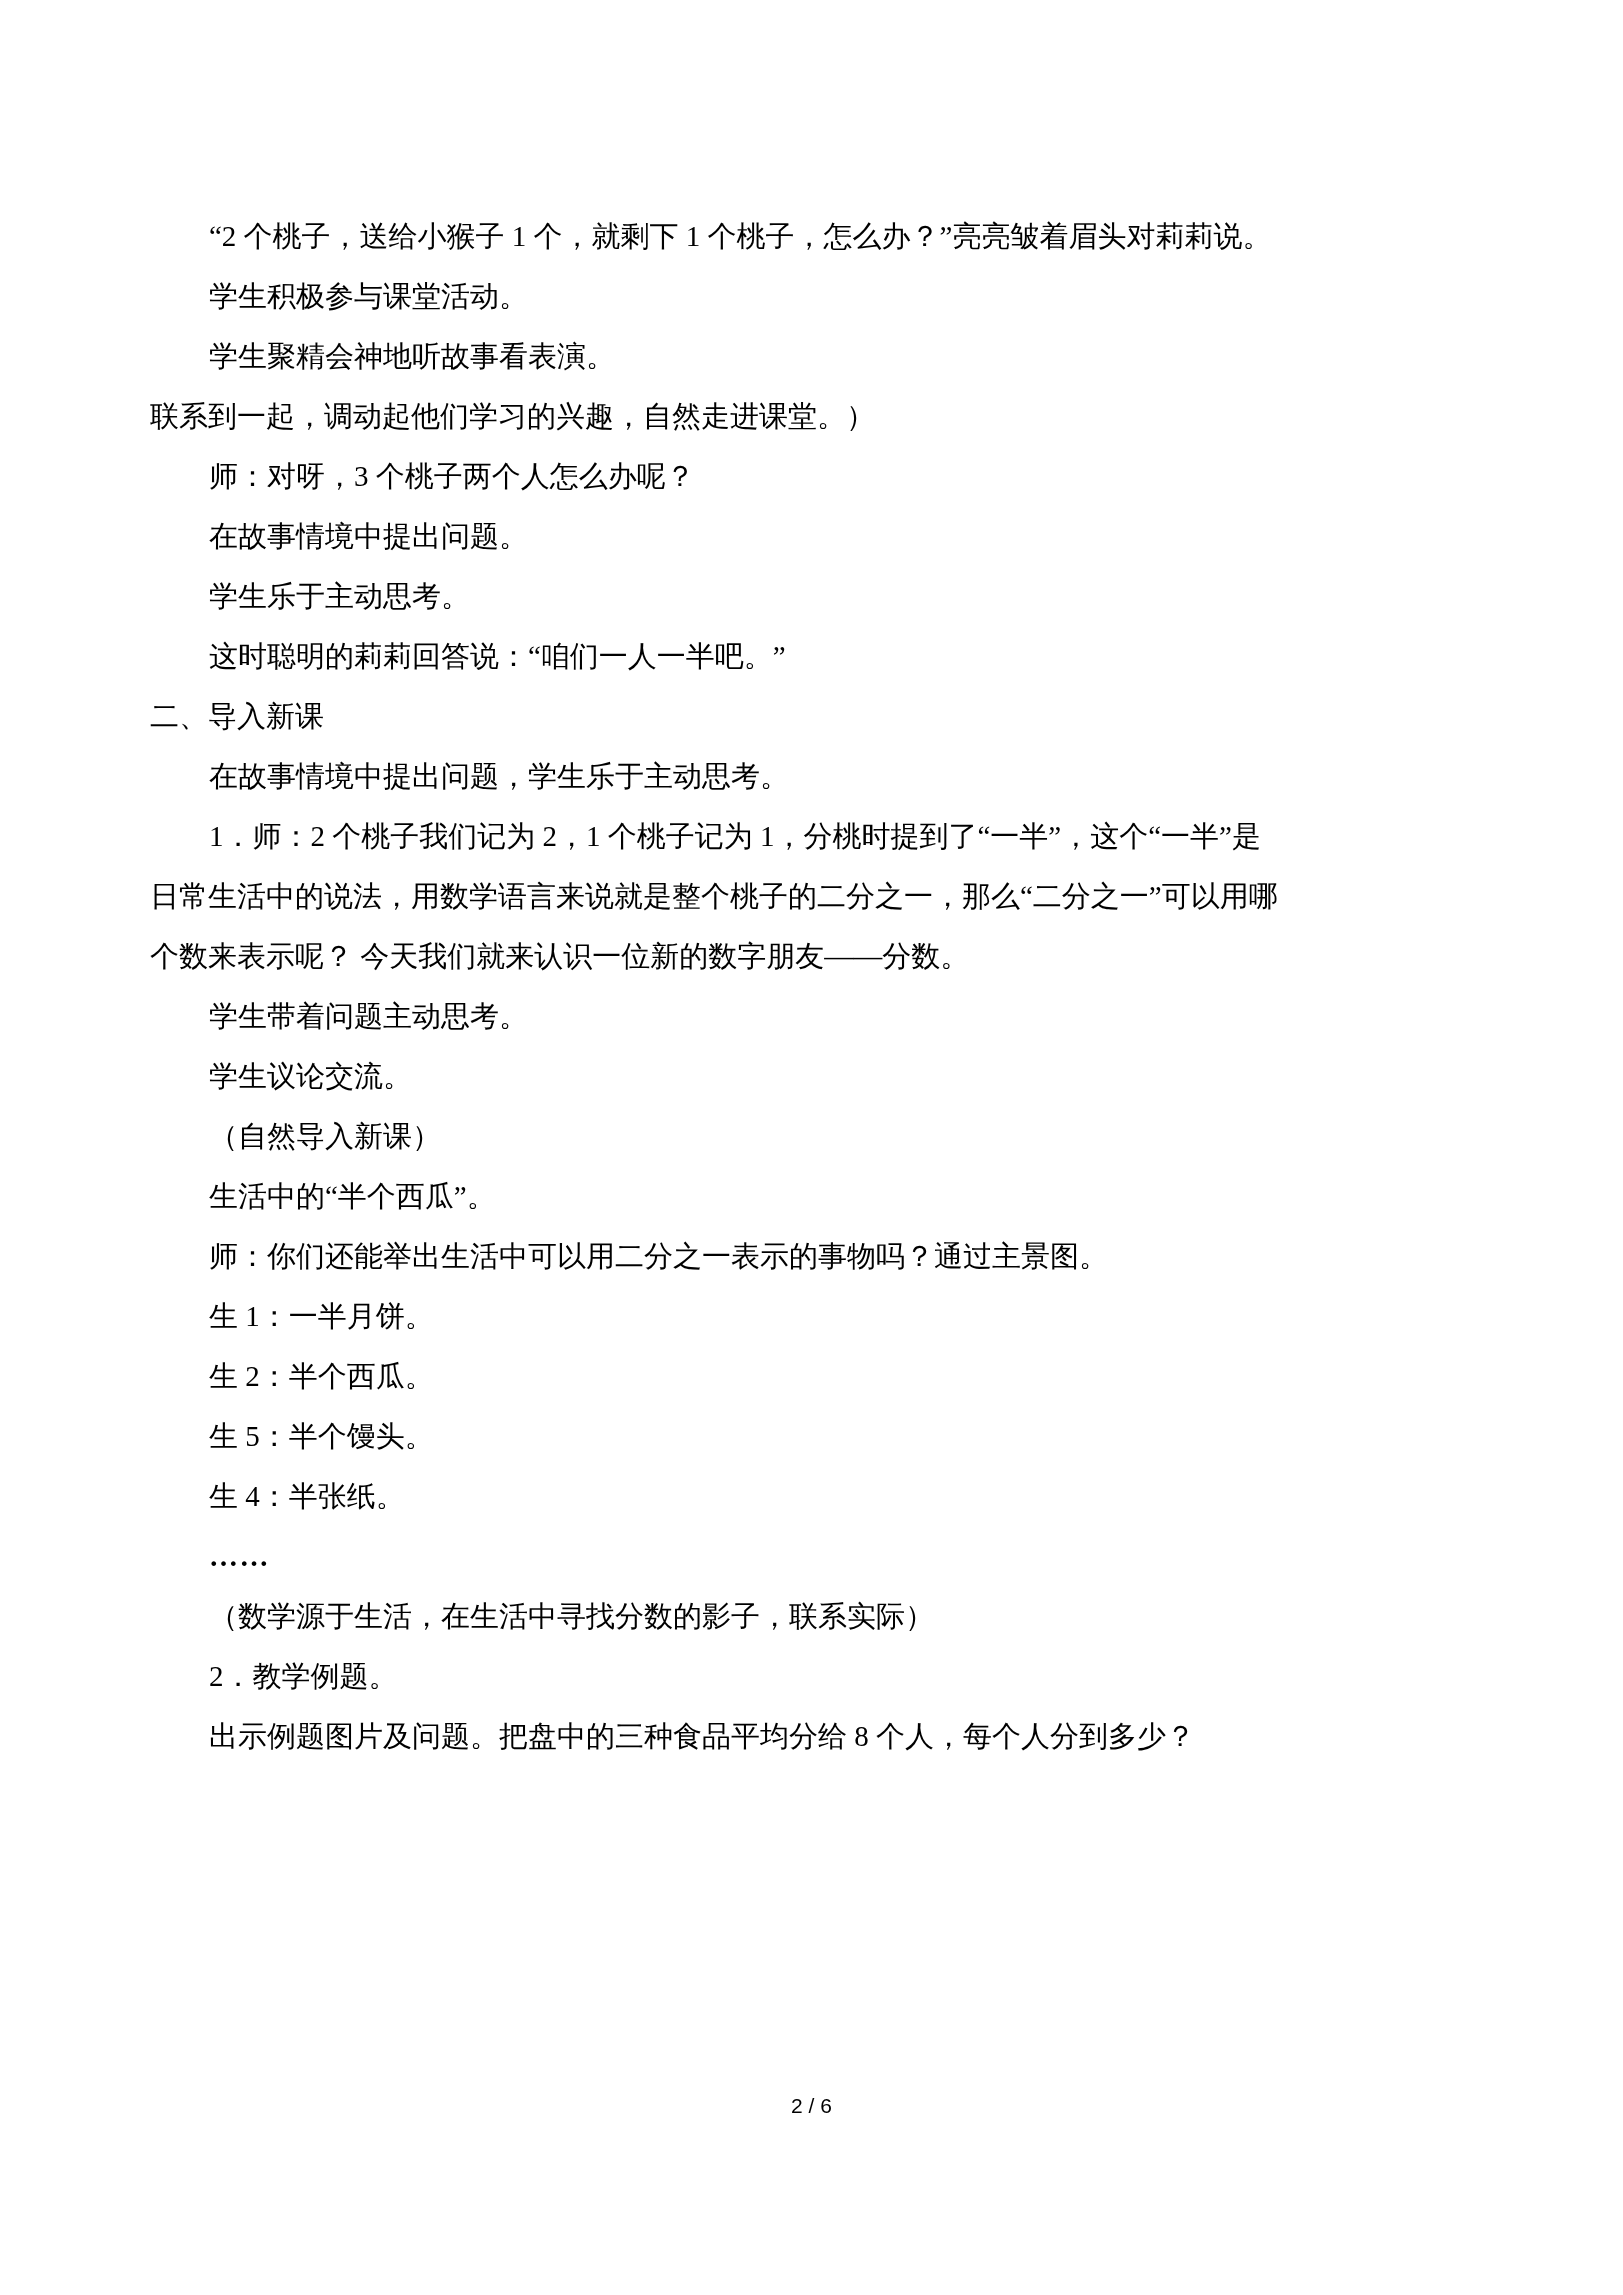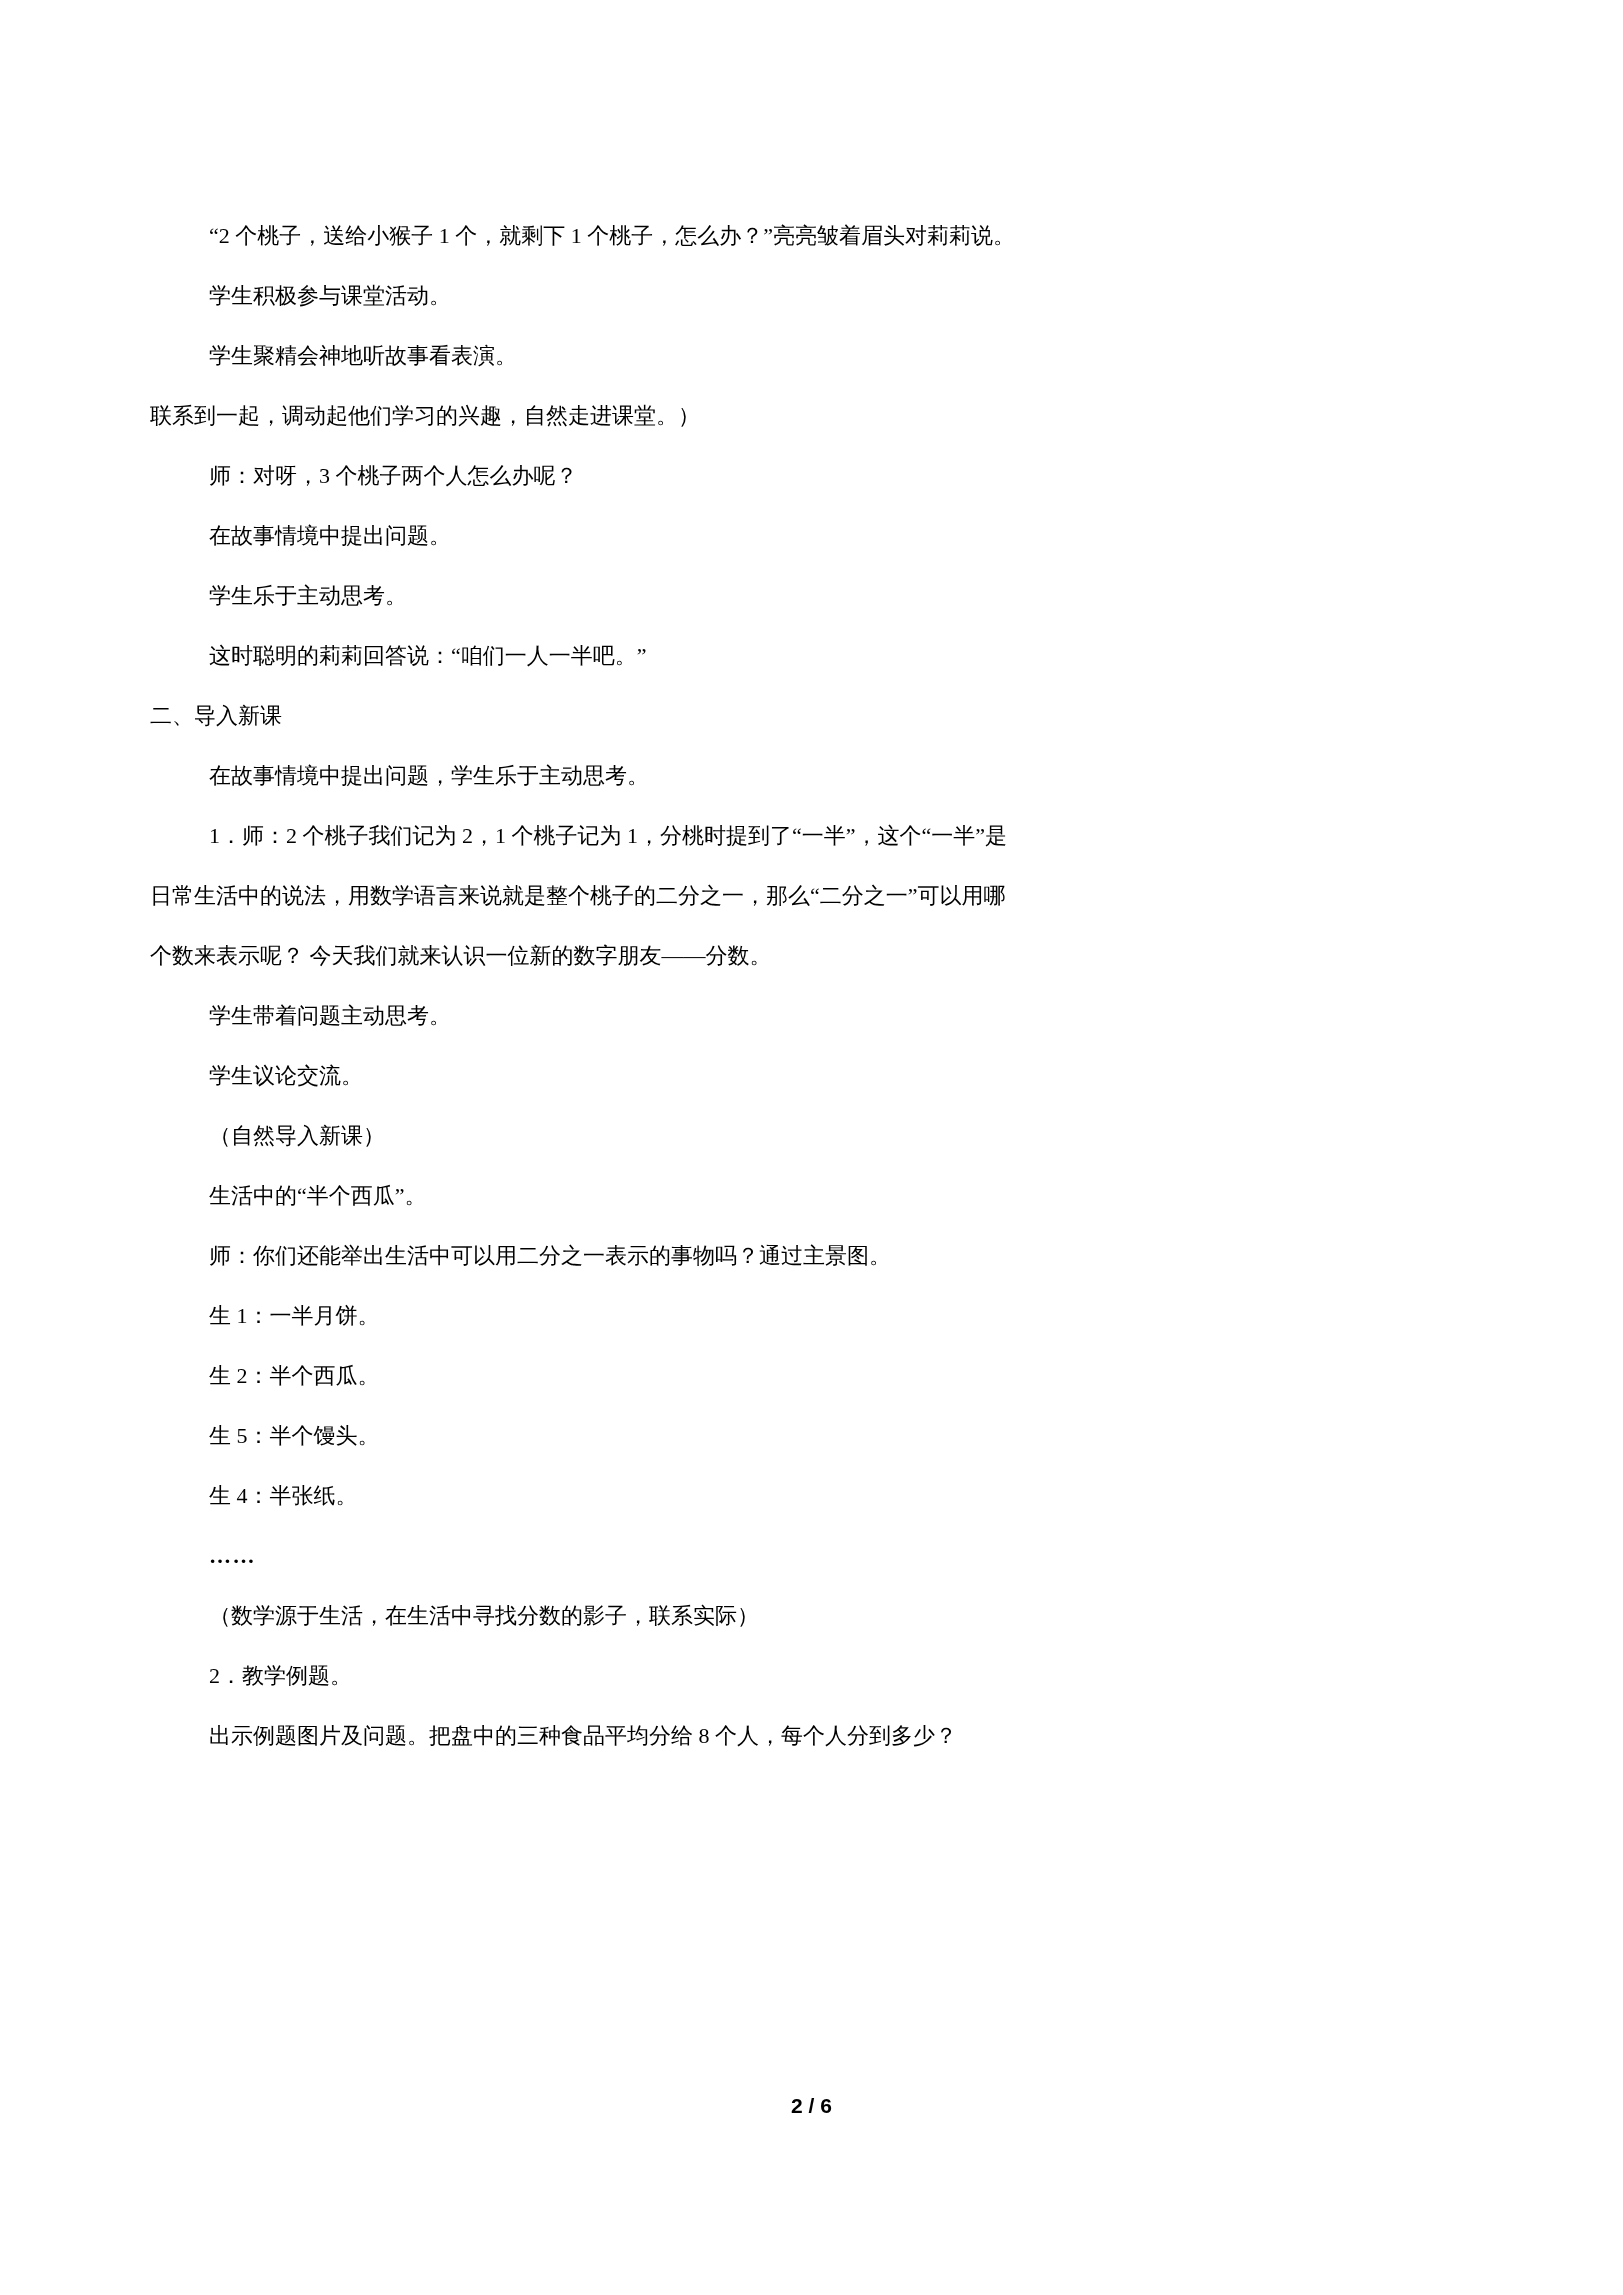--- a/index.html
+++ b/index.html
@@ -13,36 +13,36 @@
     background: #ffffff;
     color: #000000;
     font-family: "Liberation Serif", serif;
     overflow: hidden;
   }
   .textblock {
     position: absolute;
     left: 150px;
     top: 206px;
     width: 1329px;
-    font-size: 22px;
+    font-size: 29px;
     line-height: 60px;
   }
   .line {
     height: 60px;
     white-space: nowrap;
   }
   .indent { padding-left: 59px; }
   .bold { font-weight: bold; letter-spacing: 1.4px; }
   .footer {
     position: absolute;
     left: 0; top: 2094px;
     width: 1623px;
     text-align: center;
     font-family: "Liberation Sans", sans-serif;
-    font-weight: bold;
+    font-weight: normal;
     font-size: 21px;
     color: #000000;
   }
 </style>
 </head>
 <body>
 
 <div class="page">
   <div class="textblock">
     <div class="line indent">“2 个桃子，送给小猴子 1 个，就剩下 1 个桃子，怎么办？”亮亮皱着眉头对莉莉说。</div>

